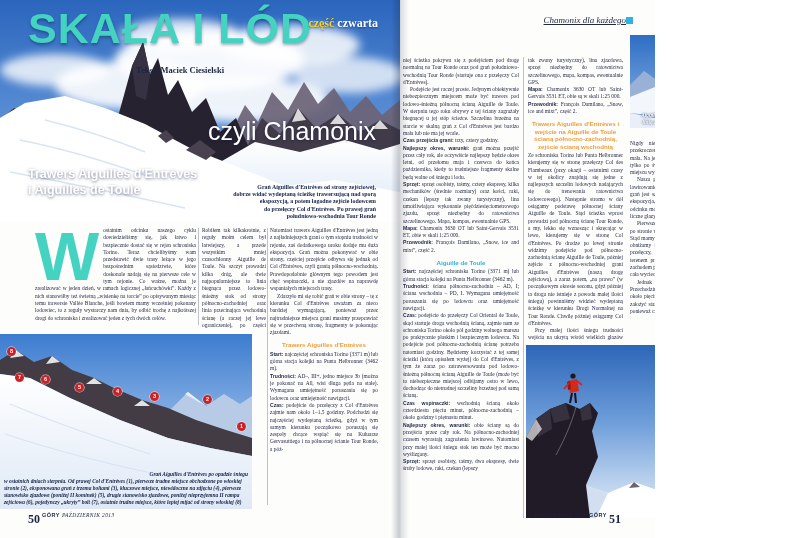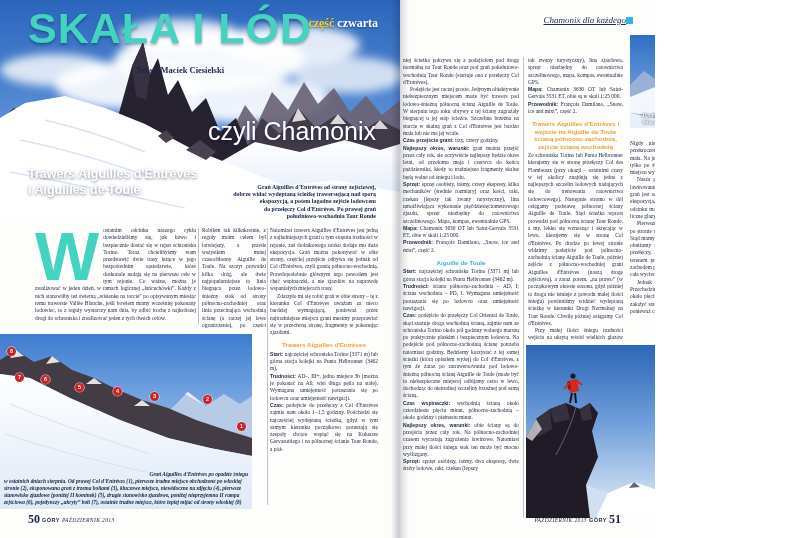--- a/index.html
+++ b/index.html
@@ -43,21 +43,21 @@
   .cap-left{left:4px;bottom:3px;width:244px;font-size:5.4px;line-height:7.1px;color:#142145;}
   .cap-left .r{text-align:right;}
   .cap-top{left:4px;right:4px;bottom:2px;text-align:center;font-size:5.3px;line-height:6.8px;
       color:#fff;text-shadow:0 0 2px rgba(5,15,50,.95);}
   .cap-bot{top:7px;right:7px;width:178px;text-align:right;font-size:5.8px;line-height:7.4px;
       color:#fff;text-shadow:0 0 2px rgba(5,15,50,.95);}
   
   .rp-header{position:absolute;top:15px;right:22px;display:flex;align-items:center;text-decoration:underline;}
   .rp-header .t{font-style:italic;font-size:9px;color:#1c2544;}
   .rp-header .sq{width:7px;height:7px;background:#2fb3e0;}
-  .foot{position:absolute;top:512px;display:flex;align-items:center;gap:2px;color:#1c2544;}
+  .foot{position:absolute;top:512px;display:flex;align-items:flex-start;gap:2px;color:#1c2544;}
   .foot .pg{font-size:12px;font-weight:bold;}
   .foot .mg{font-family:"Liberation Sans",sans-serif;font-weight:bold;font-size:5.5px;letter-spacing:.5px;}
   .foot .is{font-size:5.5px;font-style:italic;letter-spacing:.4px;}
   .foot-l{left:28px;} .foot-r{right:34px;}
   .gutter{position:absolute;left:391px;top:0;width:18px;height:538px;pointer-events:none;
       background:linear-gradient(90deg,rgba(20,25,45,0),rgba(20,25,45,.22) 45%,rgba(20,25,45,.12) 60%,rgba(20,25,45,0));}
 </style>
 </head>
 <body>
 

